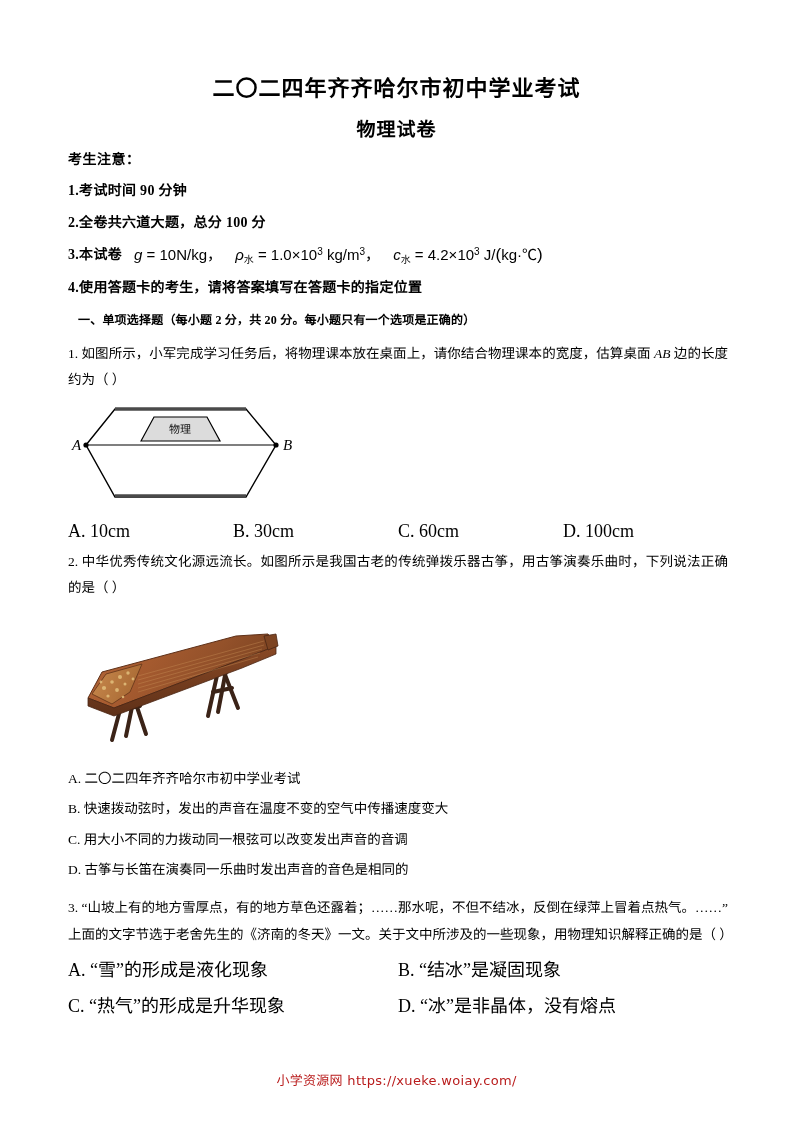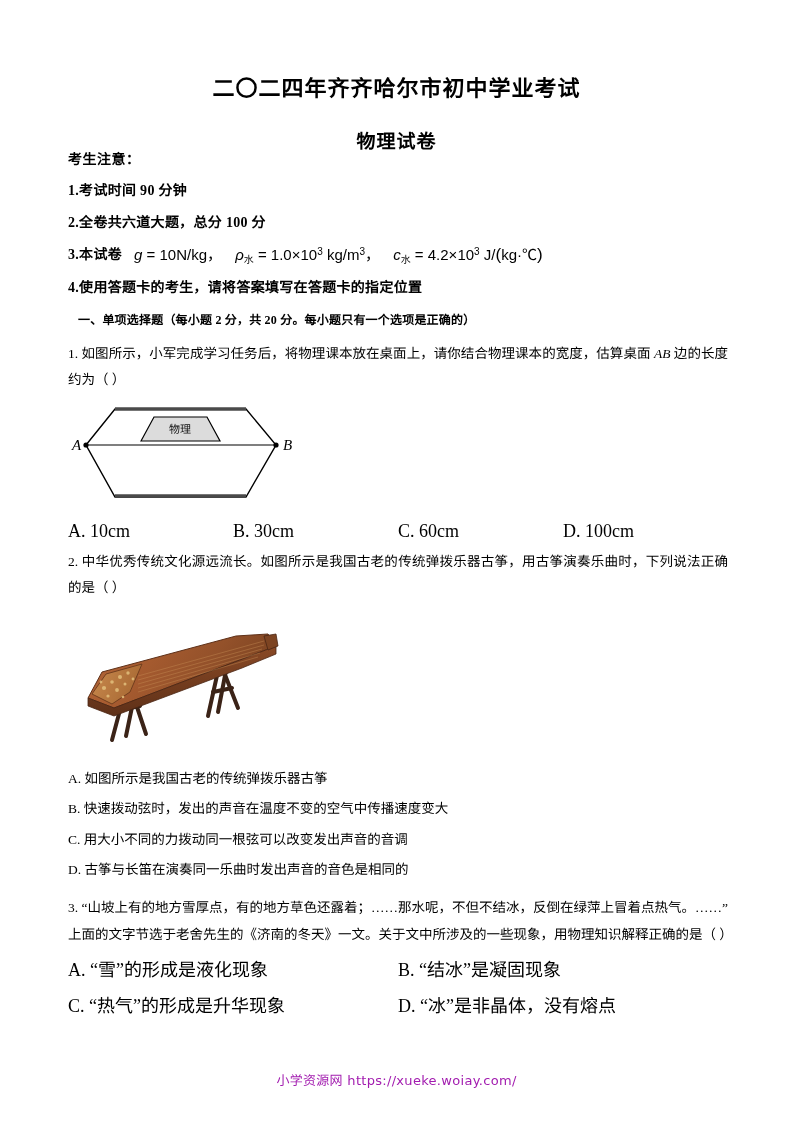--- a/index.html
+++ b/index.html
@@ -33,21 +33,21 @@
     position: absolute;
     left: 0; right: 0;
     top: 70px;
   }
   .doc-subtitle {
     text-align: center;
     font-family: "DejaVu Serif", "Liberation Serif", serif;
     font-weight: bold;
     font-size: 19px;
     letter-spacing: 1px;
-    margin: 16px;
+    margin: 4px;
     position: absolute;
     left: 0; right: 0;
     top: 110px;
   }
 
   
   .content {
     position: absolute;
     left: 68px;
     top: 148px;
@@ -145,21 +145,21 @@
   }
 
   
   .watermark {
     position: absolute;
     left: 0; right: 0;
     top: 1070px;
     text-align: center;
     font-family: "DejaVu Sans", "Liberation Sans", sans-serif;
     font-size: 13px;
-    color: #a21caf;
+    color: #b91c1c;
     letter-spacing: .3px;
   }
 </style>
 </head>
 <body>
 
 <div class="page">
 
   <h1 class="doc-title">二〇二四年齐齐哈尔市初中学业考试</h1>
   <h2 class="doc-subtitle">物理试卷</h2>
@@ -278,21 +278,21 @@
           <path d="M70 72 L194 37"></path>
           <path d="M70 76 L192 41"></path>
           <path d="M70 80 L190 45"></path>
         </g>
 
         <polygon points="196,24 208,22 210,34 200,38" fill="#7d4422" stroke="#4a2614" stroke-width="0.8"></polygon>
       </svg>
     </div>
 
     <div class="opt-block">
-      <div>A. 如图所示是我国古老的传统弹拨乐器古筝</div>
+      <div>A. 二〇二四年齐齐哈尔市初中学业考试</div>
       <div>B. 快速拨动弦时，发出的声音在温度不变的空气中传播速度变大</div>
       <div>C. 用大小不同的力拨动同一根弦可以改变发出声音的音调</div>
       <div>D. 古筝与长笛在演奏同一乐曲时发出声音的音色是相同的</div>
     </div>
 
     <p class="q" style="margin-top:10px">3. “山坡上有的地方雪厚点，有的地方草色还露着；……那水呢，不但不结冰，反倒在绿萍上冒着点热气。……”上面的文字节选于老舍先生的《济南的冬天》一文。关于文中所涉及的一些现象，用物理知识解释正确的是（    ）</p>
 
     <div class="opt-row opts-2col">
       <div>A. “雪”的形成是液化现象</div>
       <div>B. “结冰”是凝固现象</div>

